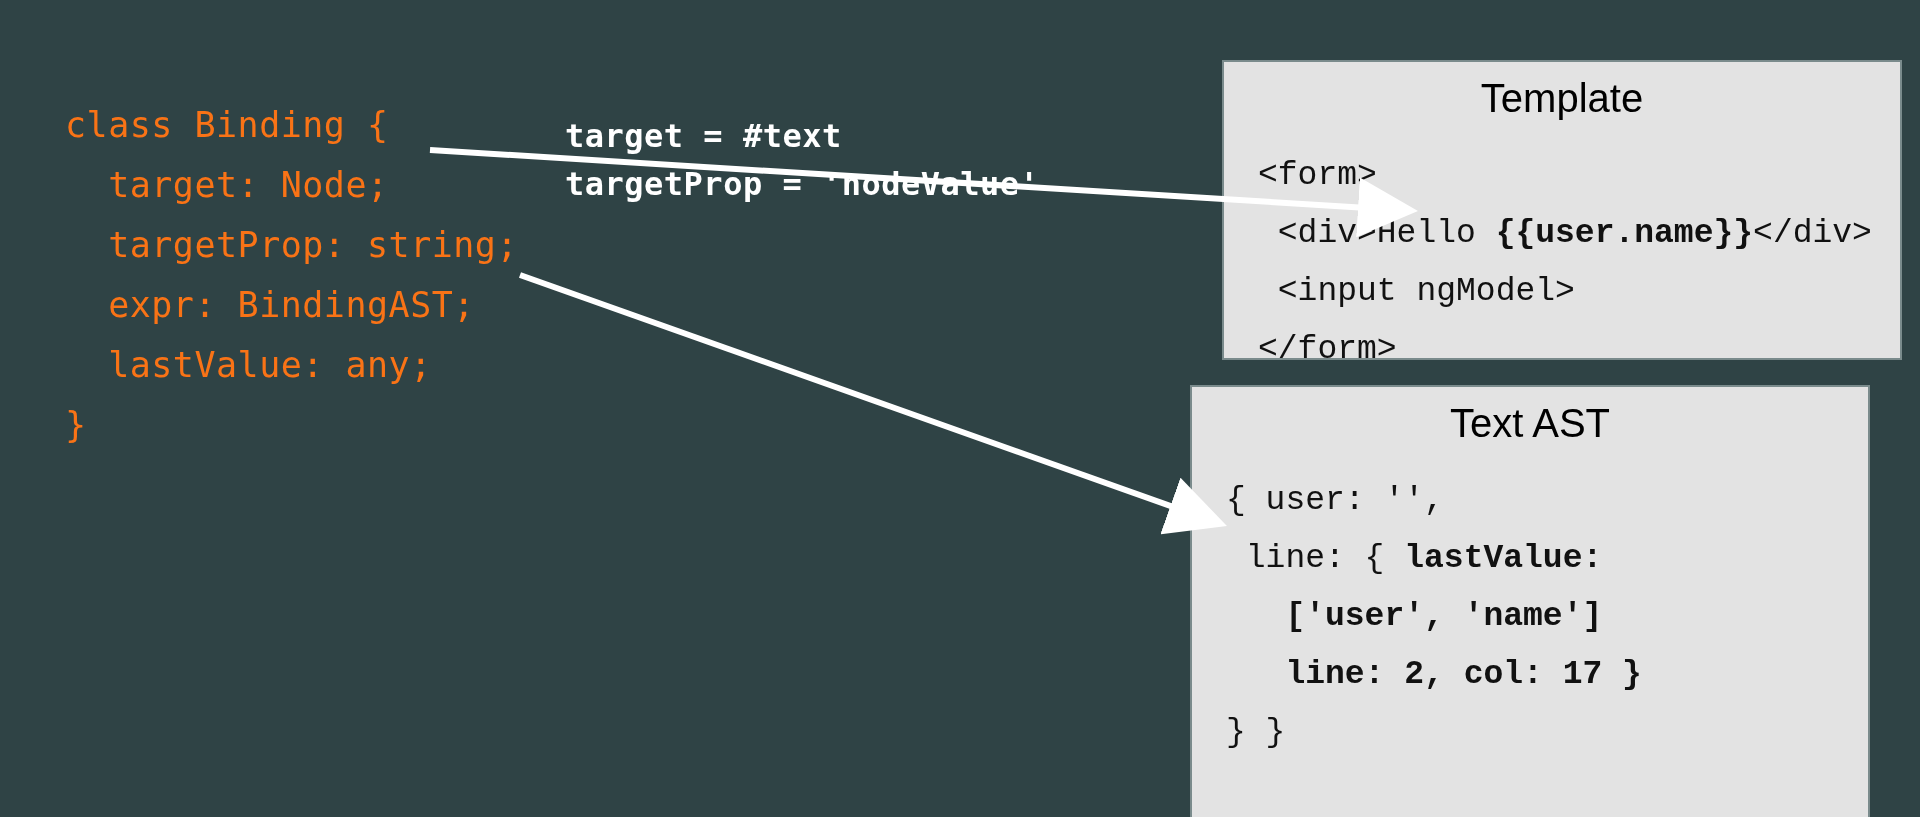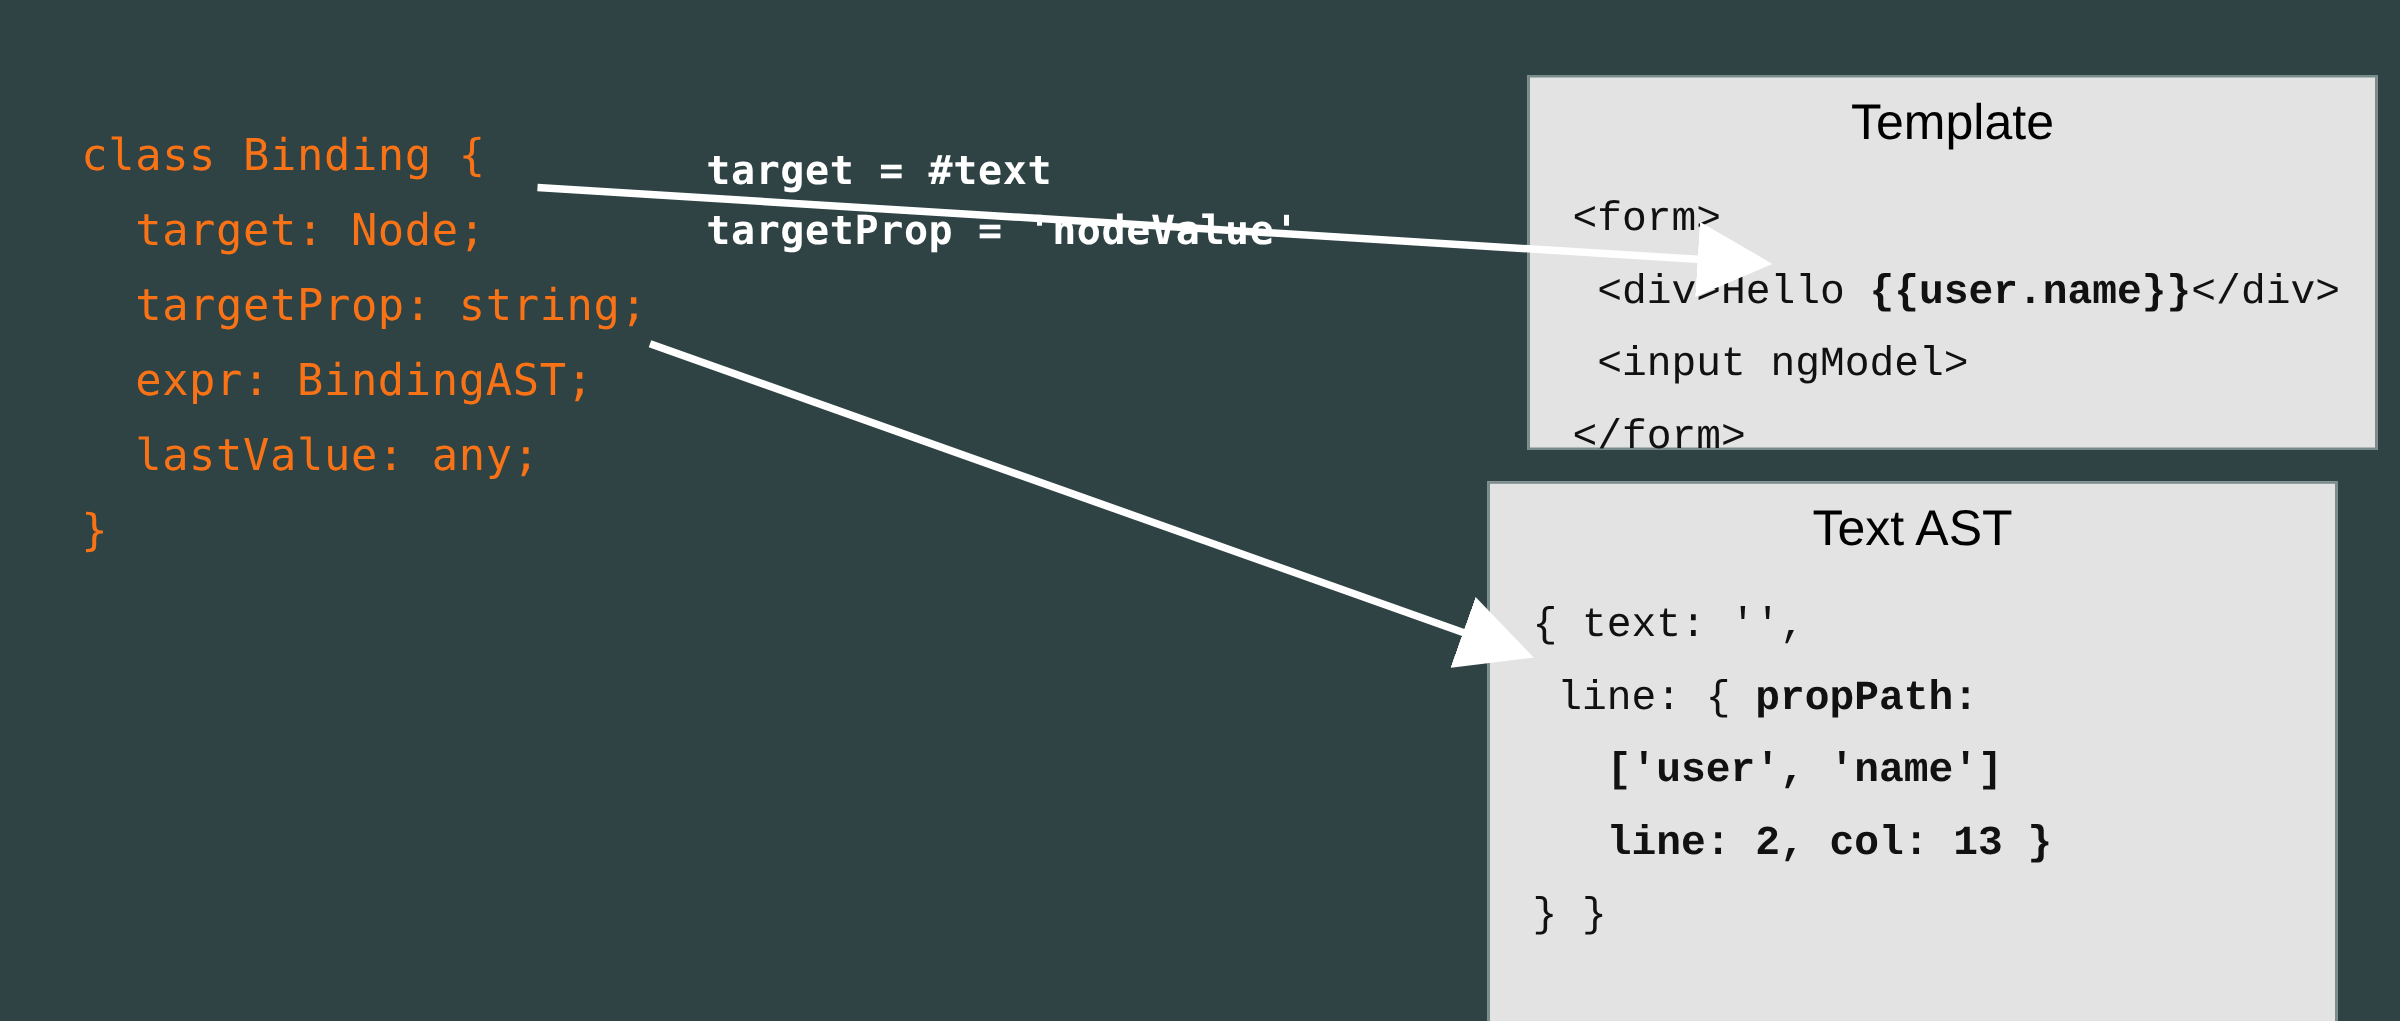--- a/index.html
+++ b/index.html
@@ -112,24 +112,24 @@
   <div class="panel template">
     <h2>Template</h2>
     <pre><span>&lt;form&gt;</span>
 <span> &lt;div&gt;Hello </span><b>{{user.name}}</b><span>&lt;/div&gt;</span>
 <span> &lt;input ngModel&gt;</span>
 <span>&lt;/form&gt;</span></pre>
   </div>
 
   <div class="panel ast">
     <h2>Text AST</h2>
-    <pre><span>{ text: '',</span>
-<span> line: { </span><b>propPath:</b>
+    <pre><span>{ user: '',</span>
+<span> line: { </span><b>lastValue:</b>
 <b>   ['user', 'name']</b>
-<b>   line: 2, col: 13 }</b>
+<b>   line: 2, col: 17 }</b>
 <span>} }</span></pre>
   </div>
 
   <svg class="arrows" viewBox="0 0 1920 817">
     <defs>
       <marker id="arrowhead" markerWidth="10" markerHeight="10" refX="7" refY="5" orient="auto" markerUnits="strokeWidth">
         <path d="M0,0 L10,5 L0,10 Z" fill="#ffffff"></path>
       </marker>
     </defs>
 

